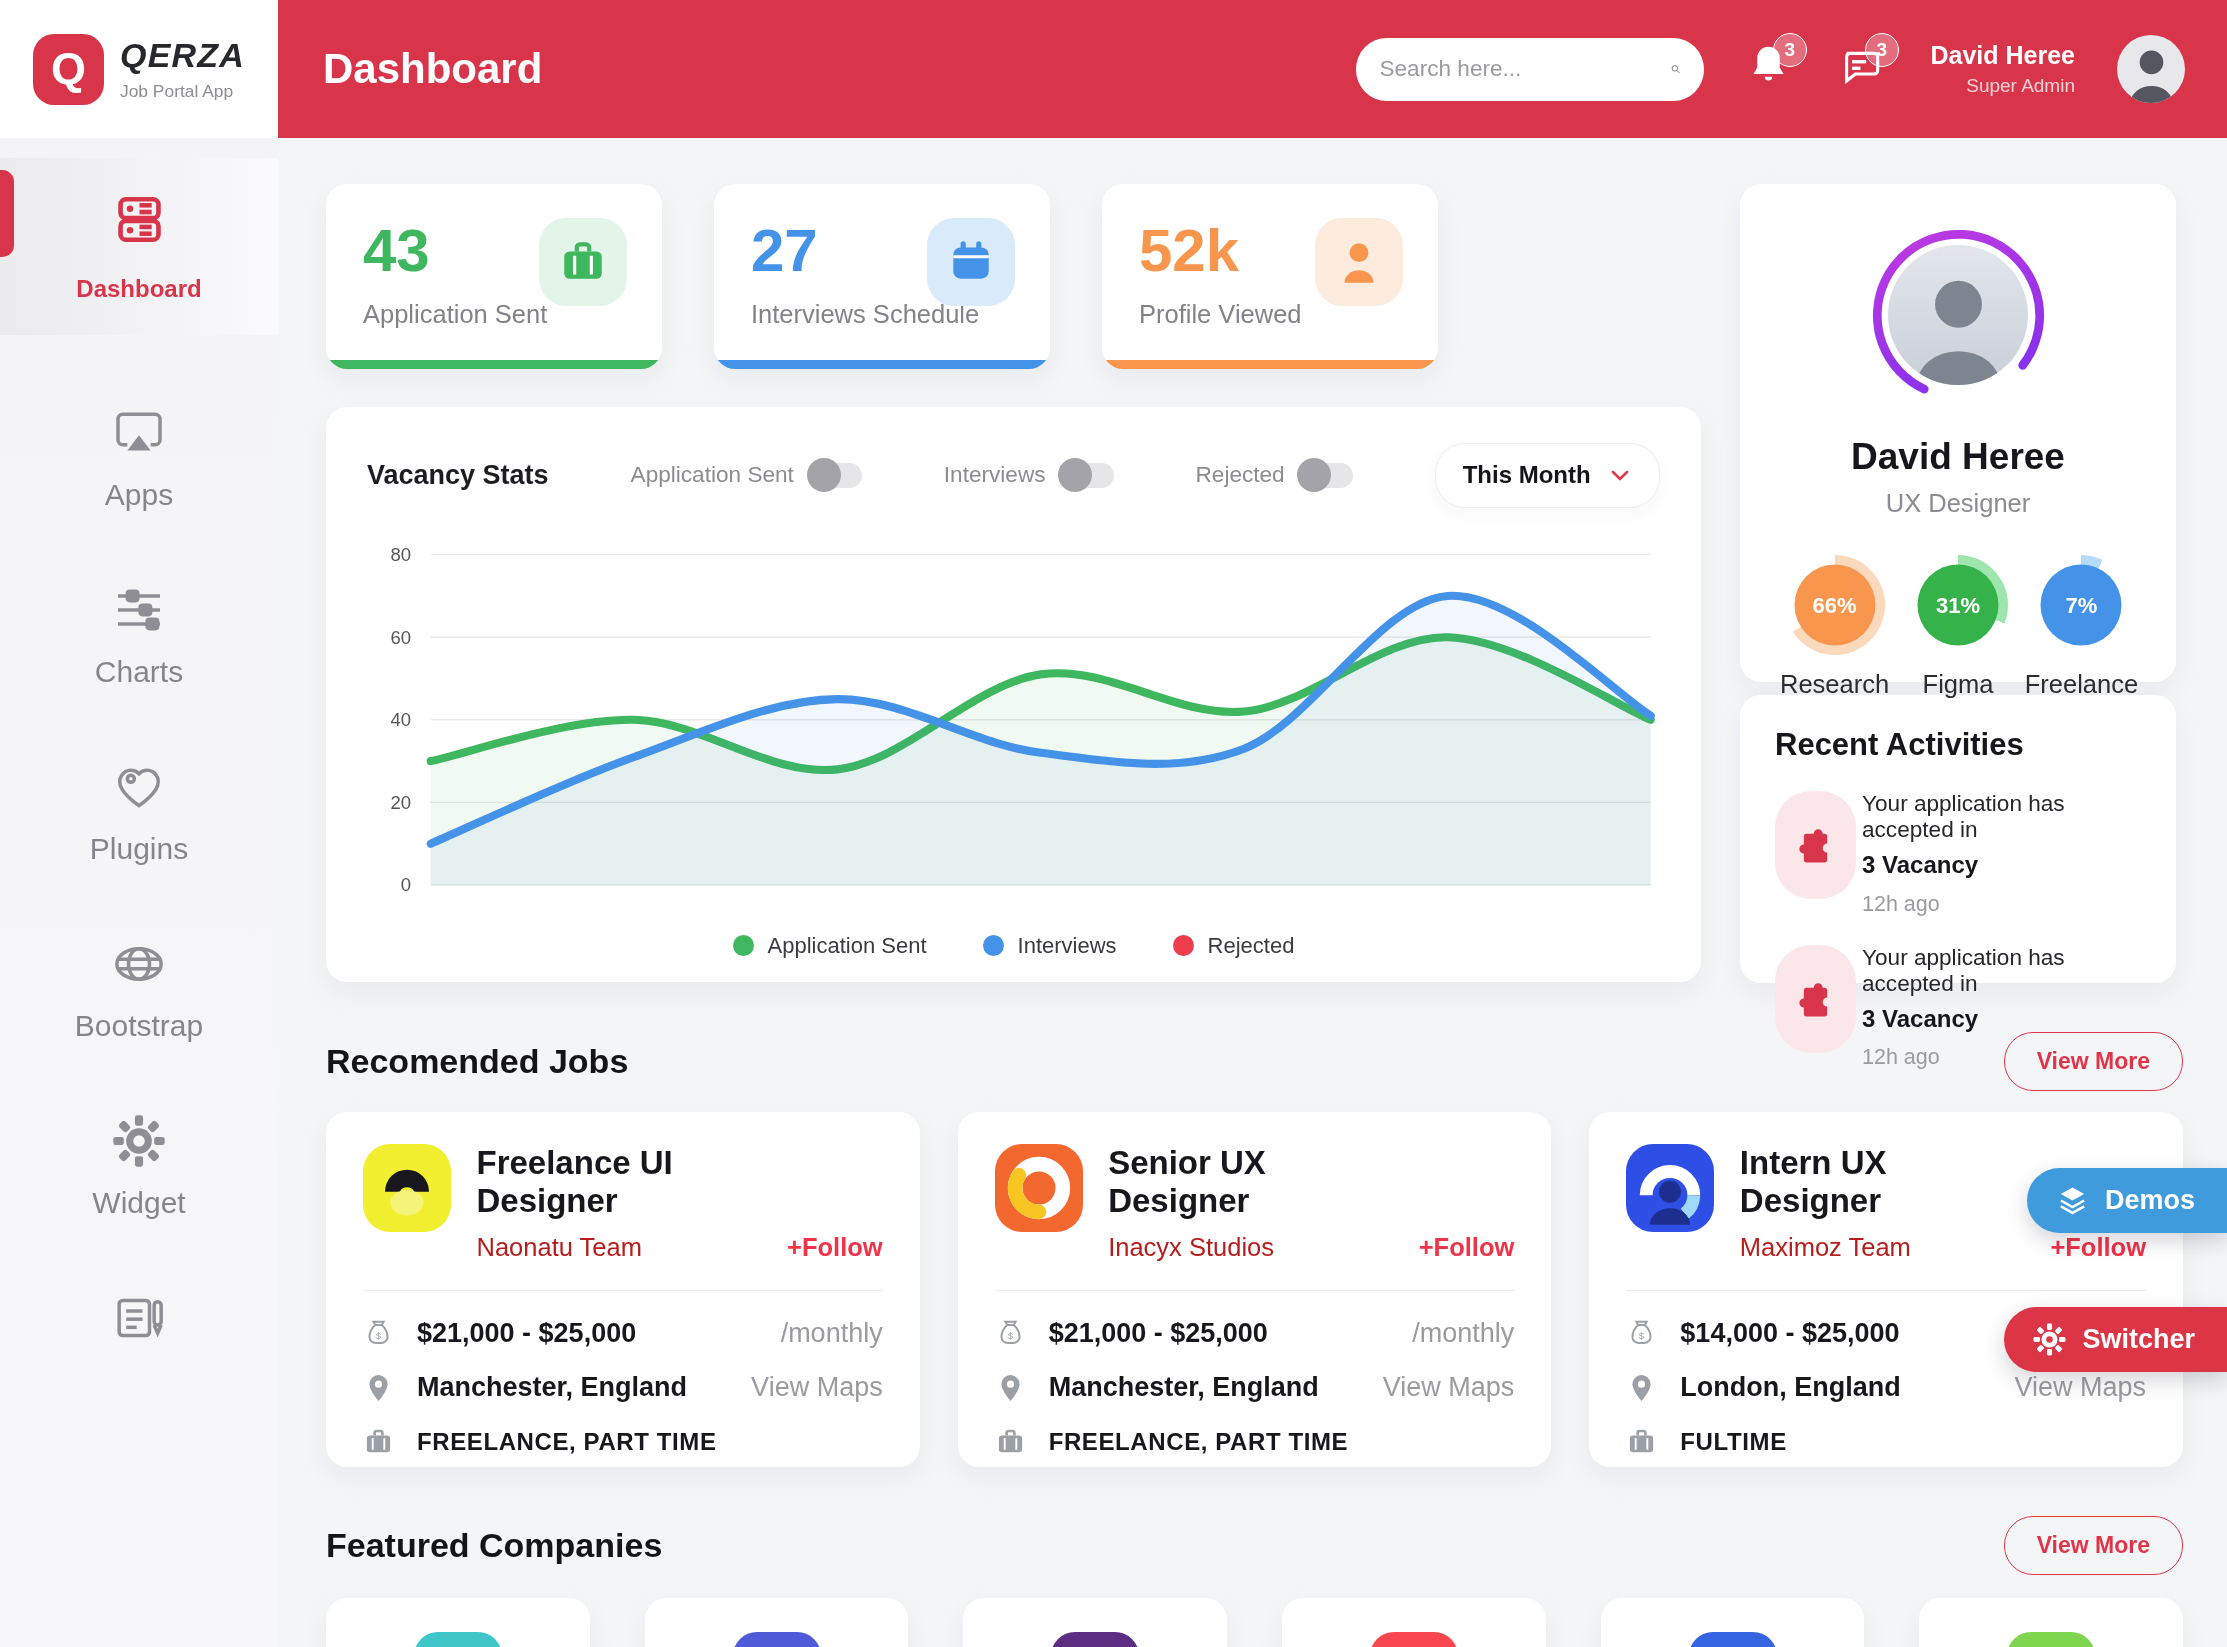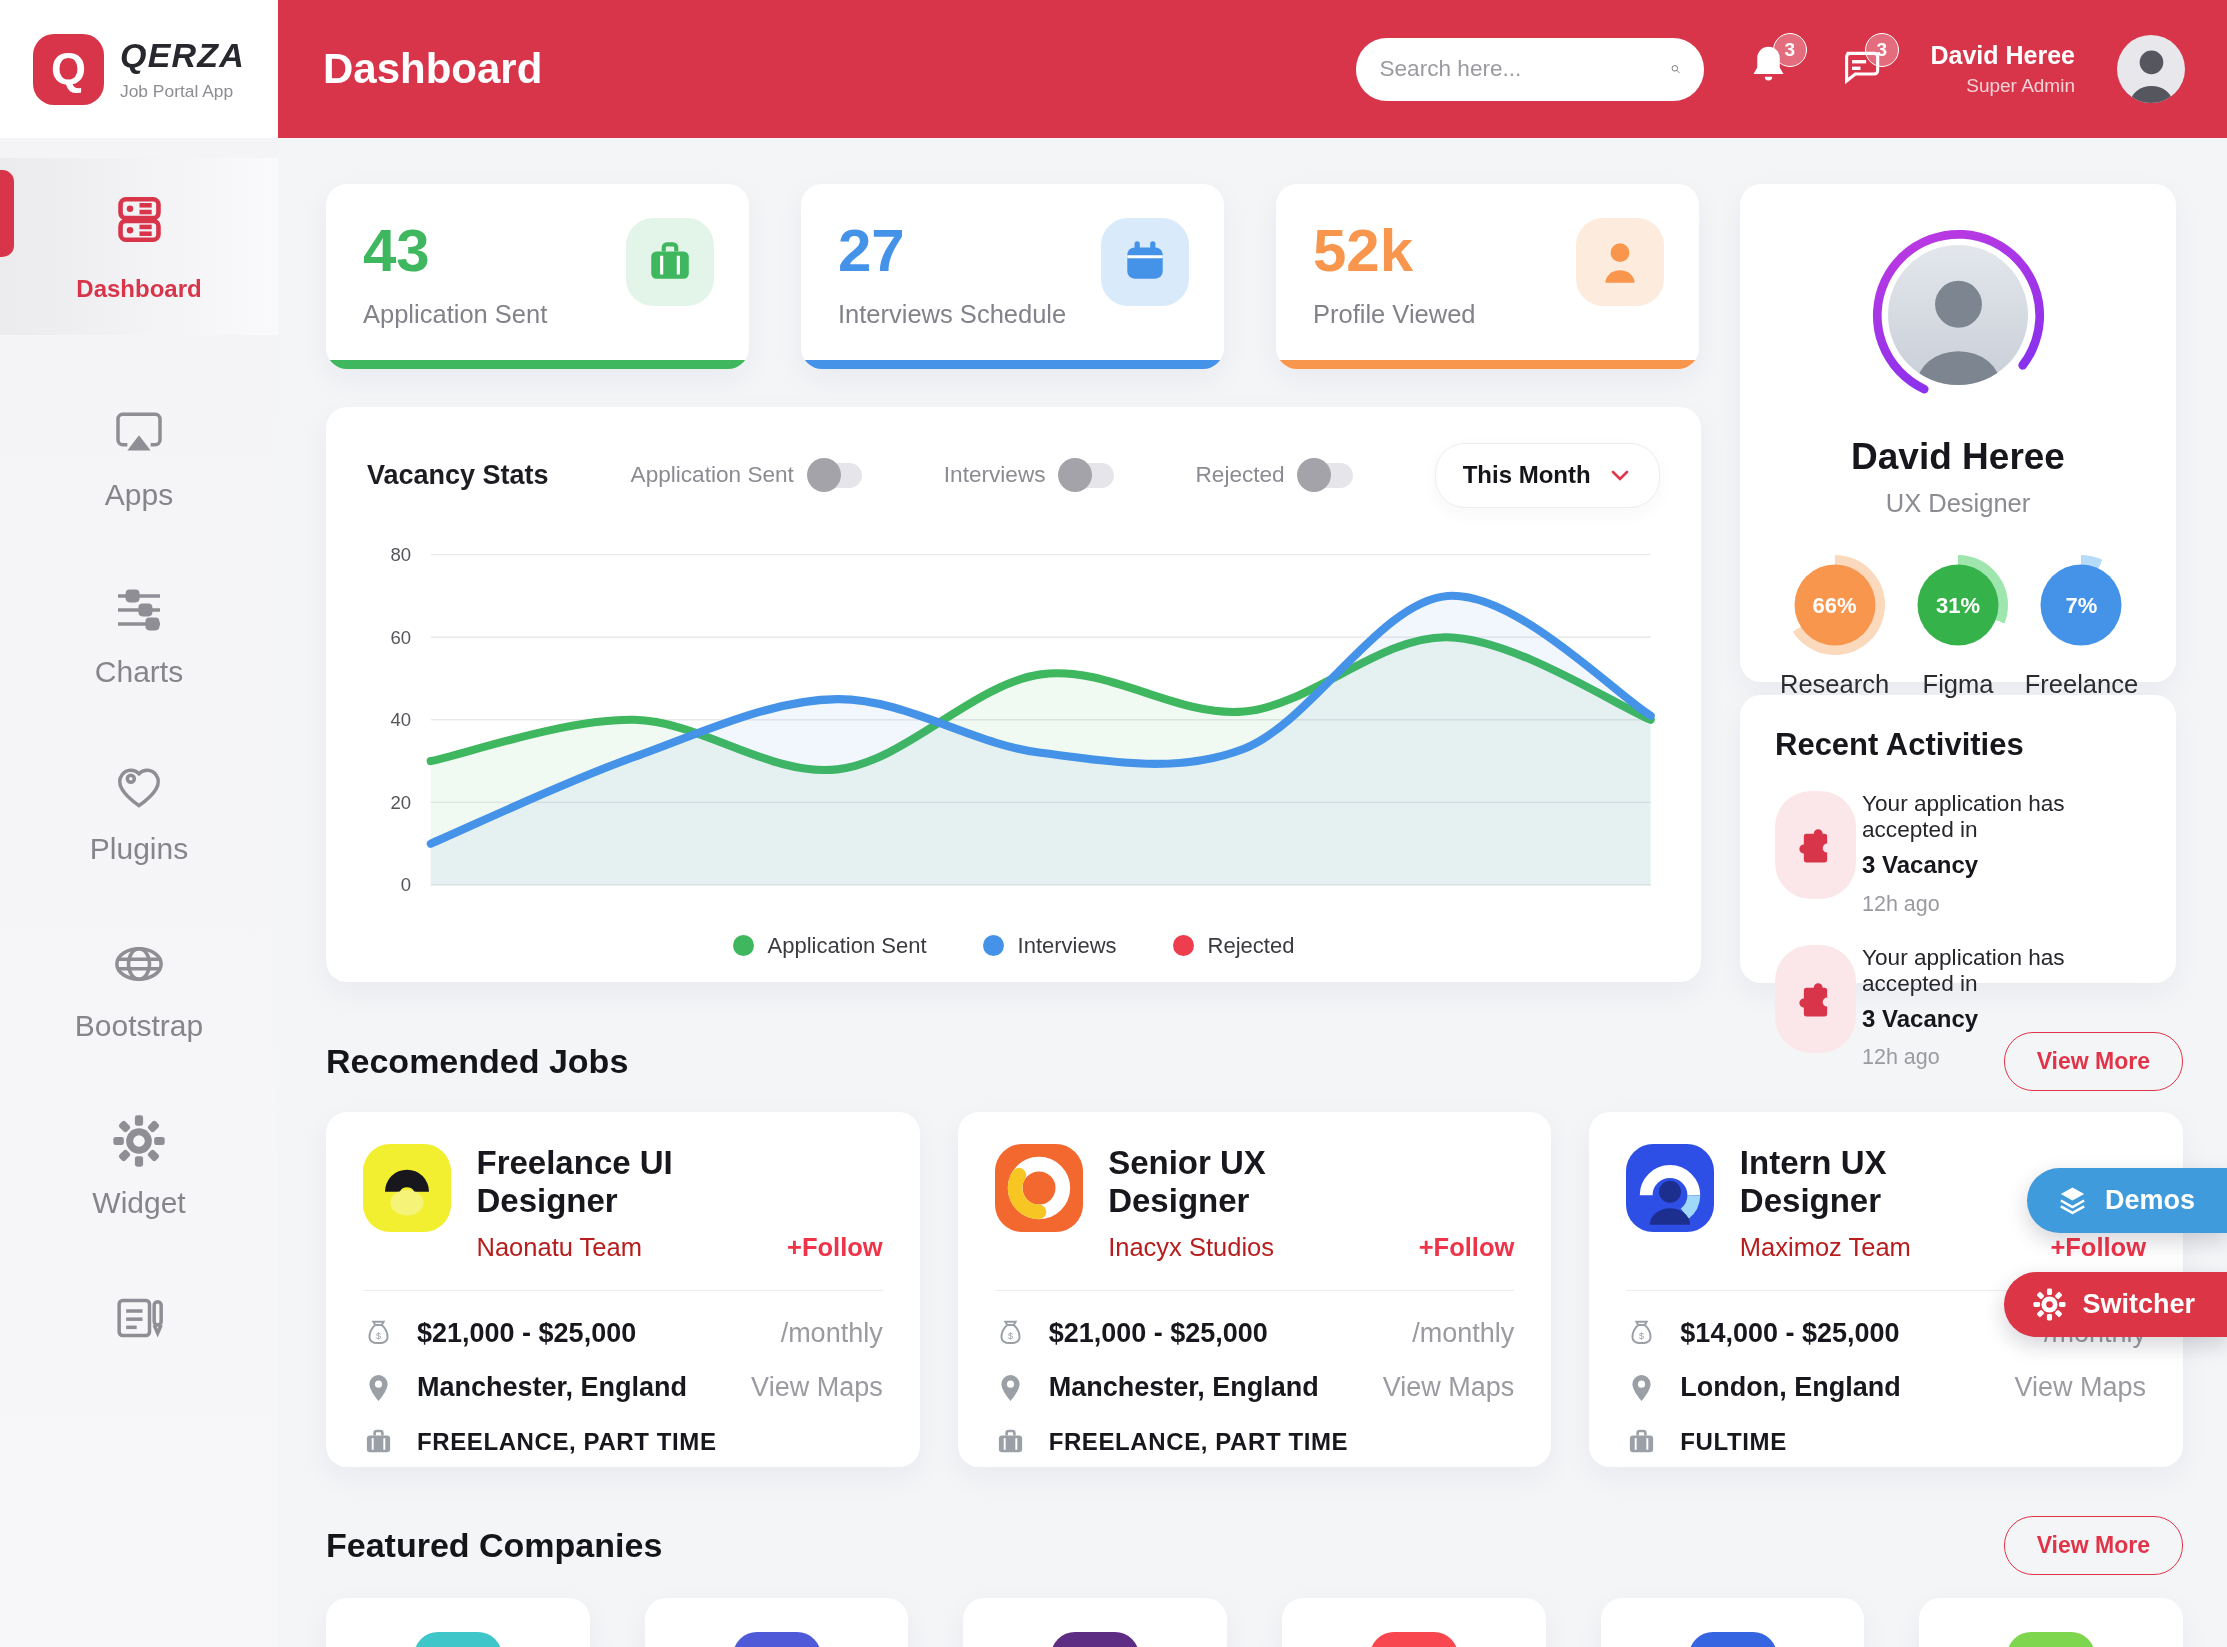--- a/index.html
+++ b/index.html
@@ -51,21 +51,21 @@
 
   
   .main { position:absolute; left:278px; top:138px; right:0; bottom:0; padding:46px 44px 0 48px; }
   .row1 { display:flex; gap:39px; }
   .col-left { width:1375px; }
   .col-right { width:436px; }
   .card { background:#fff; border-radius:21px; box-shadow:0 10.4px 29px rgba(40,40,70,0.05); }
 
   
   .stats-row { display:flex; gap:52px; }
-  .stat-card { position:relative; width:423px; height:185px; padding:32px 37px; overflow:hidden; }
+  .stat-card { position:relative; width:336px; height:185px; padding:32px 37px; overflow:hidden; }
   .stat-value { font-size:60px; font-weight:700; }
   .stat-label { font-size:25.5px; color:#82828a; margin-top:15px; }
   .stat-tile { position:absolute; top:34px; right:35px; width:88px; height:88px; border-radius:27px;
     display:flex; align-items:center; justify-content:center; }
   .stat-tile svg { width:50px; height:50px; }
   .stat-strip { position:absolute; left:0; right:0; bottom:0; height:8.7px; border-radius:4.6px; }
 
   
   .chart-card { margin-top:38px; height:575px; padding:36px 41px; }
   .chart-head { display:flex; align-items:center; }
@@ -139,21 +139,21 @@
   .companies-row { display:flex; gap:55px; margin-top:22.6px; }
   .company-card { width:264px; height:244px; display:flex; justify-content:center; }
   .company-logo { position:relative; margin-top:34px; width:88px; height:88px; border-radius:24px; overflow:hidden; }
 
   
   .float-btn { position:absolute; right:0; height:65px; display:flex; align-items:center; gap:15px;
     color:#fff; font-size:27px; font-weight:600; padding:0 32px 0 28px; border-radius:34px 0 0 34px;
     z-index:20; cursor:pointer; box-shadow:0 8px 21px rgba(20,20,50,0.18); }
   .float-btn svg { width:35px; height:35px; }
   #demos-btn { top:1168px; }
-  #switcher-btn { top:1272px; }
+  #switcher-btn { top:1307px; }
 
   svg text { font-family:"Liberation Sans","DejaVu Sans",sans-serif; }
 </style>
 </head>
 <body>
 
 <aside class="sidebar">
   <div class="logo-area">
     <div class="logo-q">
         <span>Q</span>

